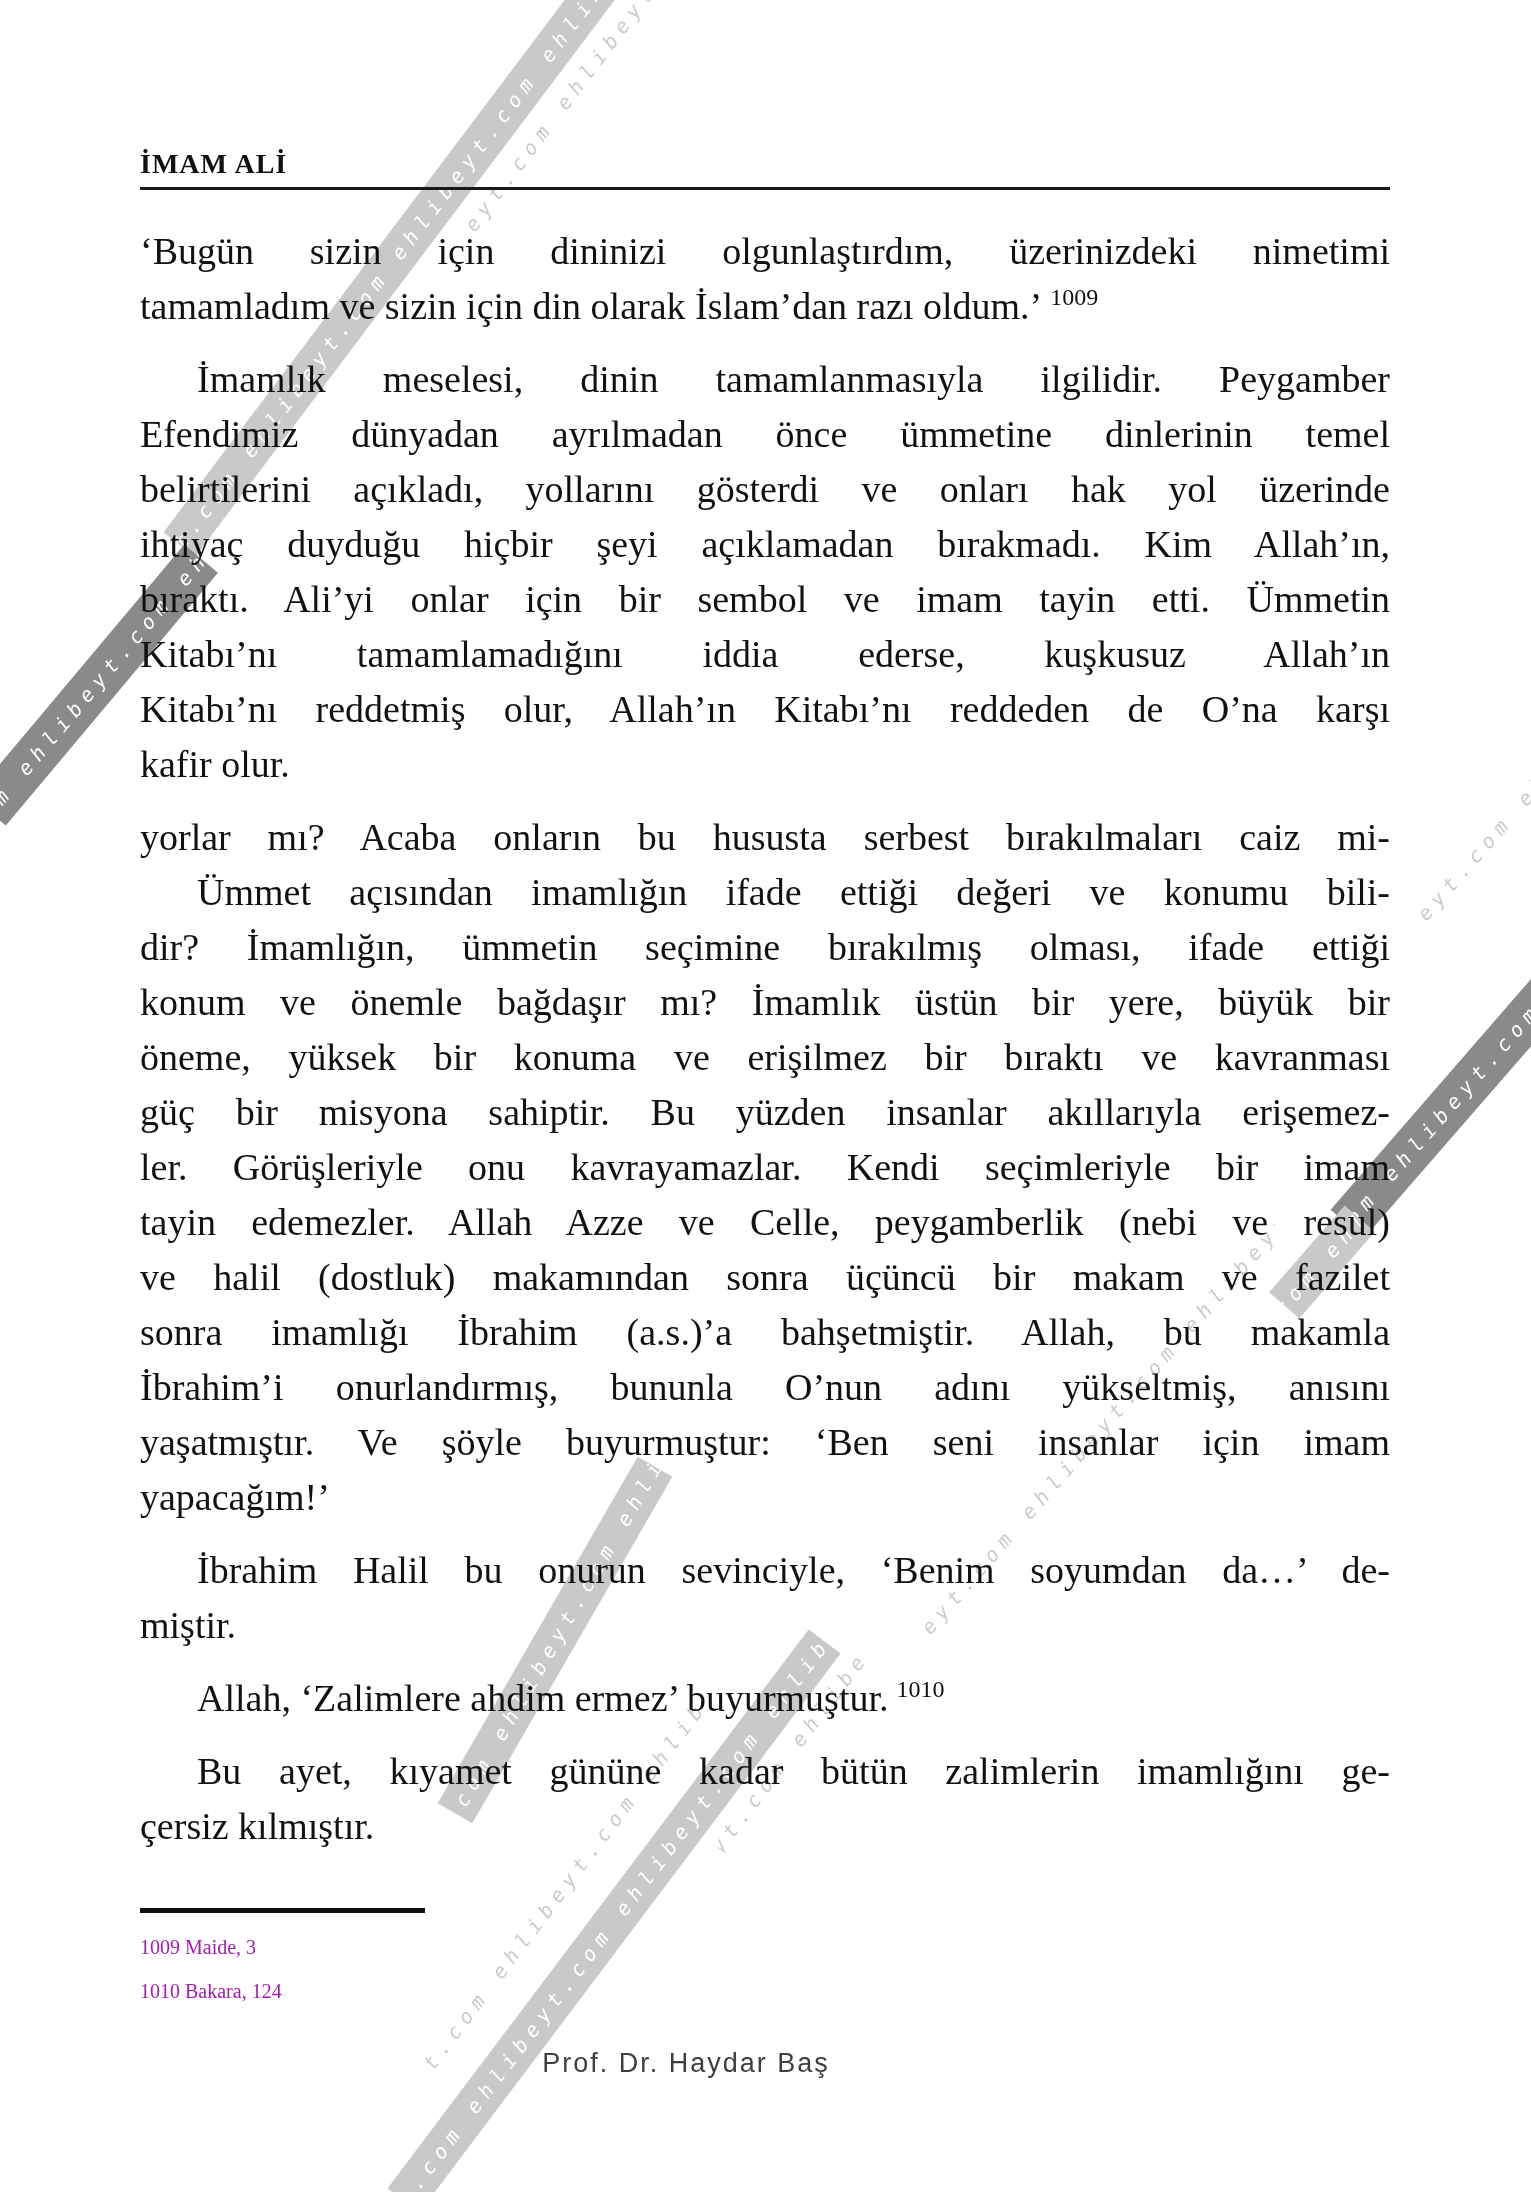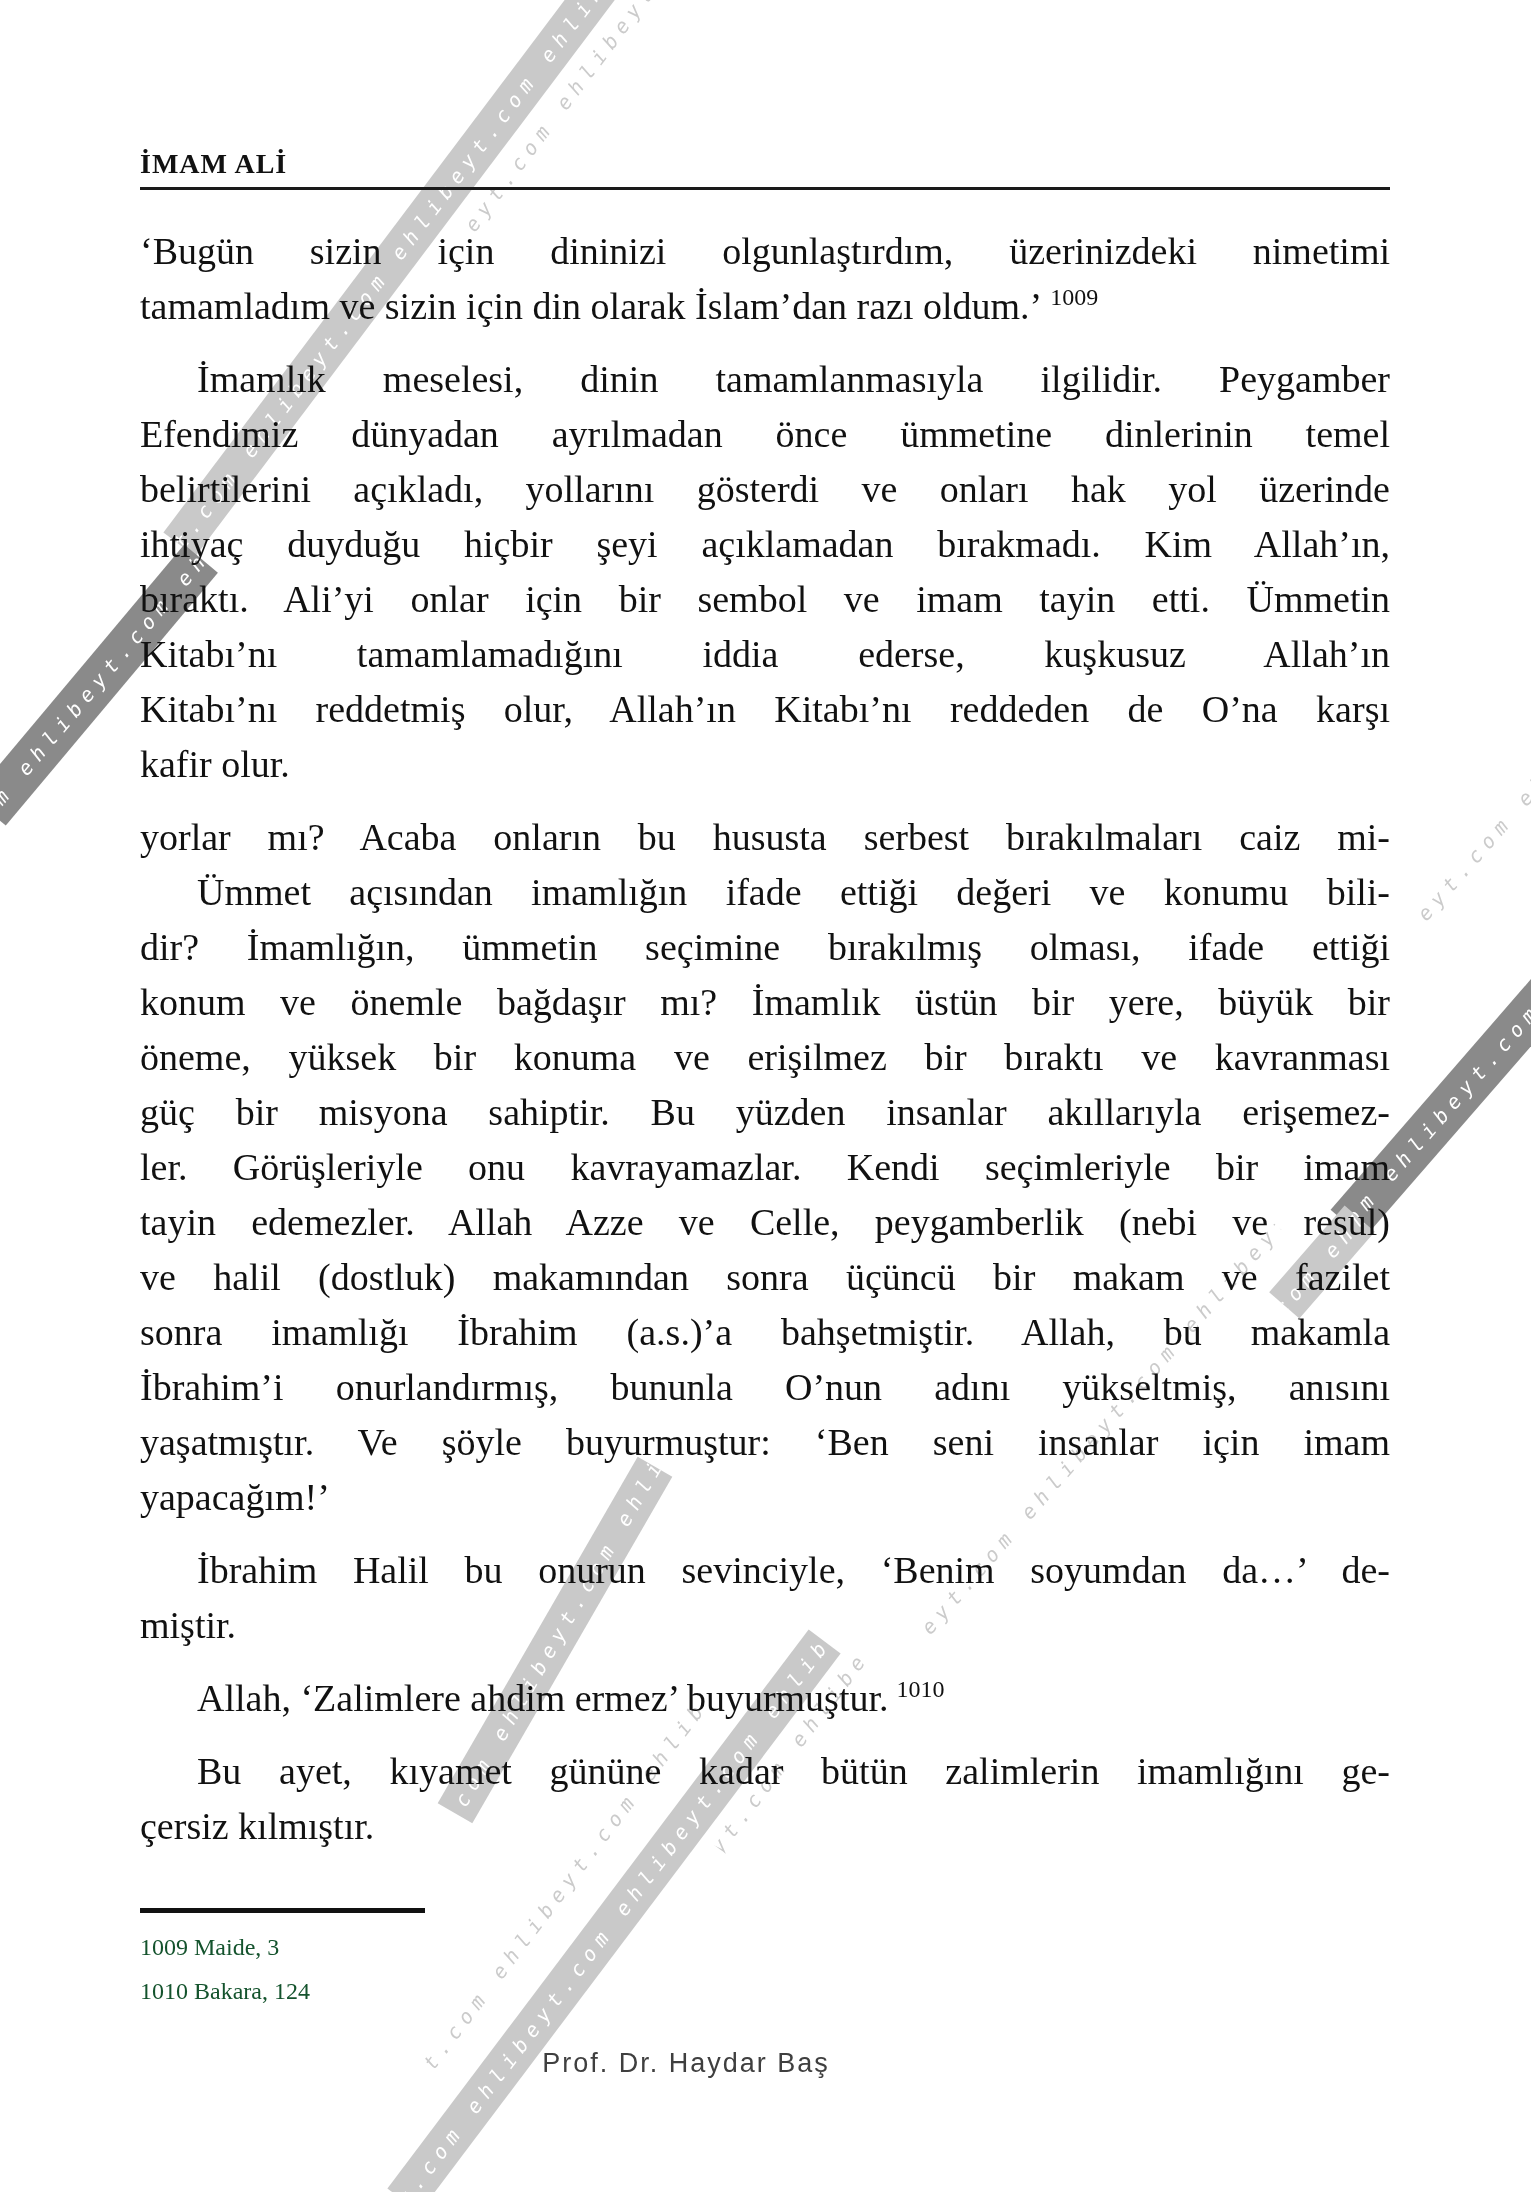--- a/index.html
+++ b/index.html
@@ -35,21 +35,21 @@
     text-align:justify;text-align-last:justify;
     width:1250px;
   }
   .line.last{text-align-last:left;}
   .line.ind{text-indent:57px;}
   .note-sup{
     font-size:24px;vertical-align:super;line-height:0;margin-left:8px;
   }
   .fn-rule{position:absolute;left:0;top:1762px;width:285px;height:5px;background:#111;}
   .fn-item{
-    position:absolute;left:0;font-size:24px;line-height:34px;color:#14532d;
+    position:absolute;left:0;font-size:20px;line-height:34px;color:#a21caf;
   }
   .fn-1{top:1784px;}
   .fn-2{top:1828px;}
   #footer{
     position:absolute;left:0;top:2048px;width:1372px;z-index:2;
     text-align:center;
     font-family:"Liberation Sans", sans-serif;
     font-size:27px;letter-spacing:2px;color:#3f3f3f;
   }
 </style>

